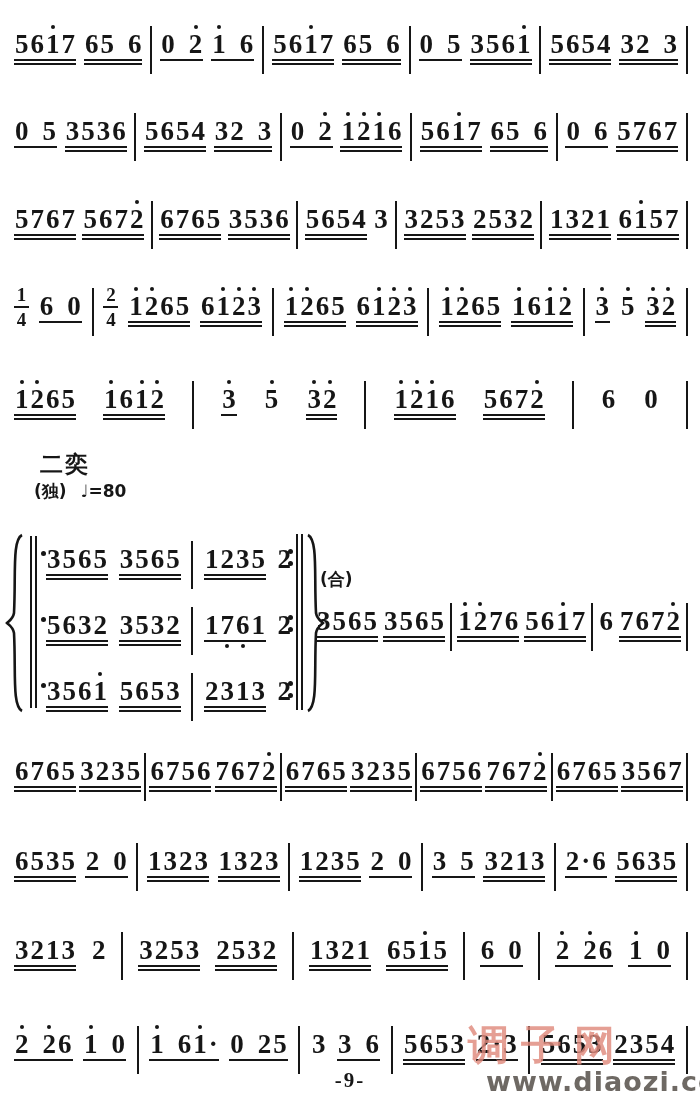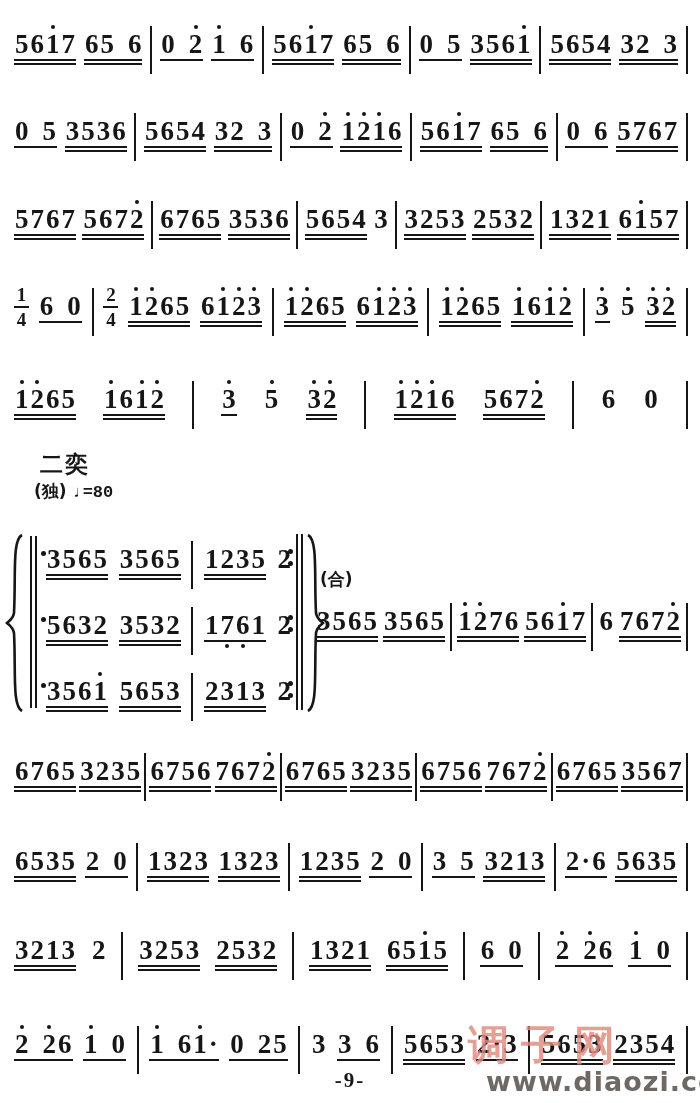--- a/index.html
+++ b/index.html
@@ -30,21 +30,21 @@
   .dbdot{position:absolute;left:50%;transform:translateX(-50%);bottom:-10px;width:4px;height:4px;border-radius:50%;background:#161616;}
   .bar{width:2px;background:#161616;height:48px;margin-top:4px;flex:0 0 auto;}
   .frac{display:inline-flex;flex-direction:column;align-items:center;font-weight:700;font-size:19px;line-height:1;margin-top:1px;}
   .fline{width:15px;height:2px;background:#161616;margin:2px 0;}
 
   
   .sec-title{position:absolute;left:40px;top:449px;font-size:23px;font-weight:700;
     font-family:"DejaVu Sans",sans-serif;letter-spacing:2px;}
   .tempo-line{position:absolute;left:34px;top:480px;font-size:17px;font-weight:700;
     font-family:"DejaVu Sans",sans-serif;}
-  .tempo-line .tempo{font-family:Liberation Mono, monospace;}
+  .tempo-line .tempo{margin-left:8px;}
 
   
   .stave-row{position:absolute;left:46px;width:246px;display:flex;justify-content:space-between;align-items:flex-start;}
   .ens-row{position:absolute;left:316px;right:12px;display:flex;justify-content:space-between;align-items:flex-start;}
   .vline{position:absolute;width:2px;background:#161616;}
   .rp-dot{position:absolute;width:5px;height:5px;border-radius:50%;background:#161616;}
   .brace{position:absolute;}
   .ens-label{position:absolute;left:320px;top:568px;font-size:17px;font-weight:700;
     font-family:"DejaVu Sans",sans-serif;}
 

